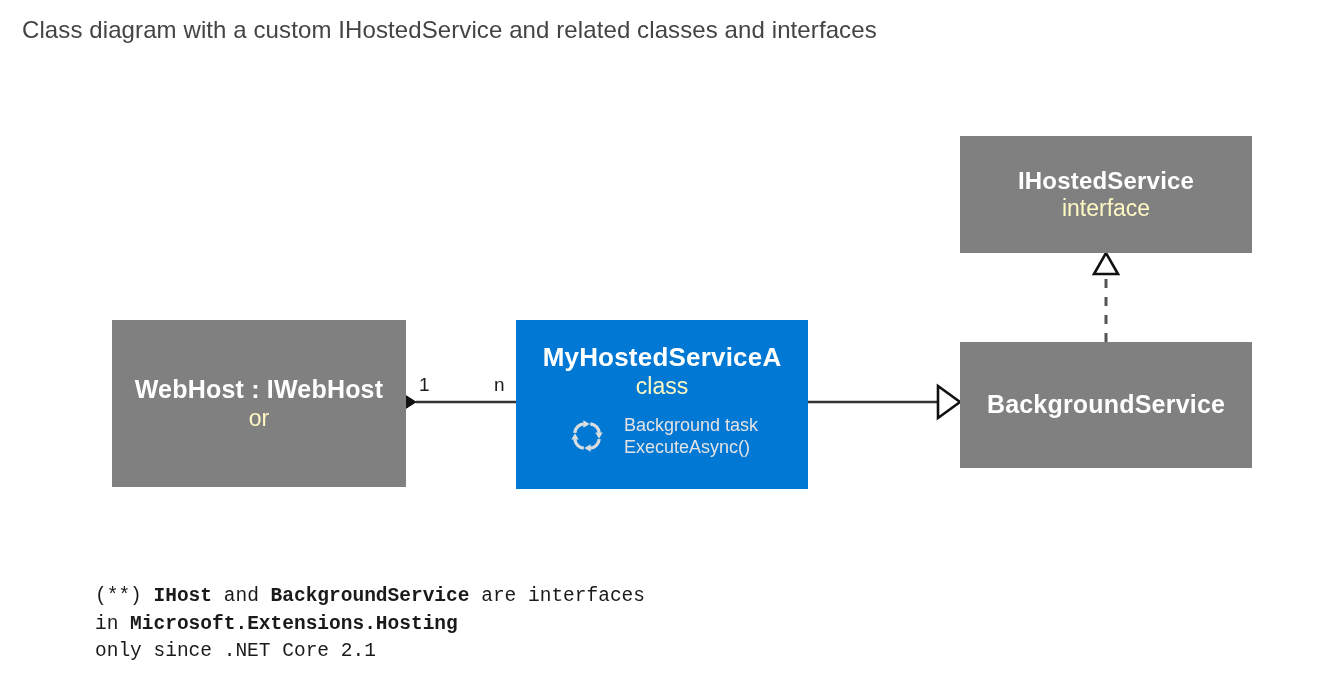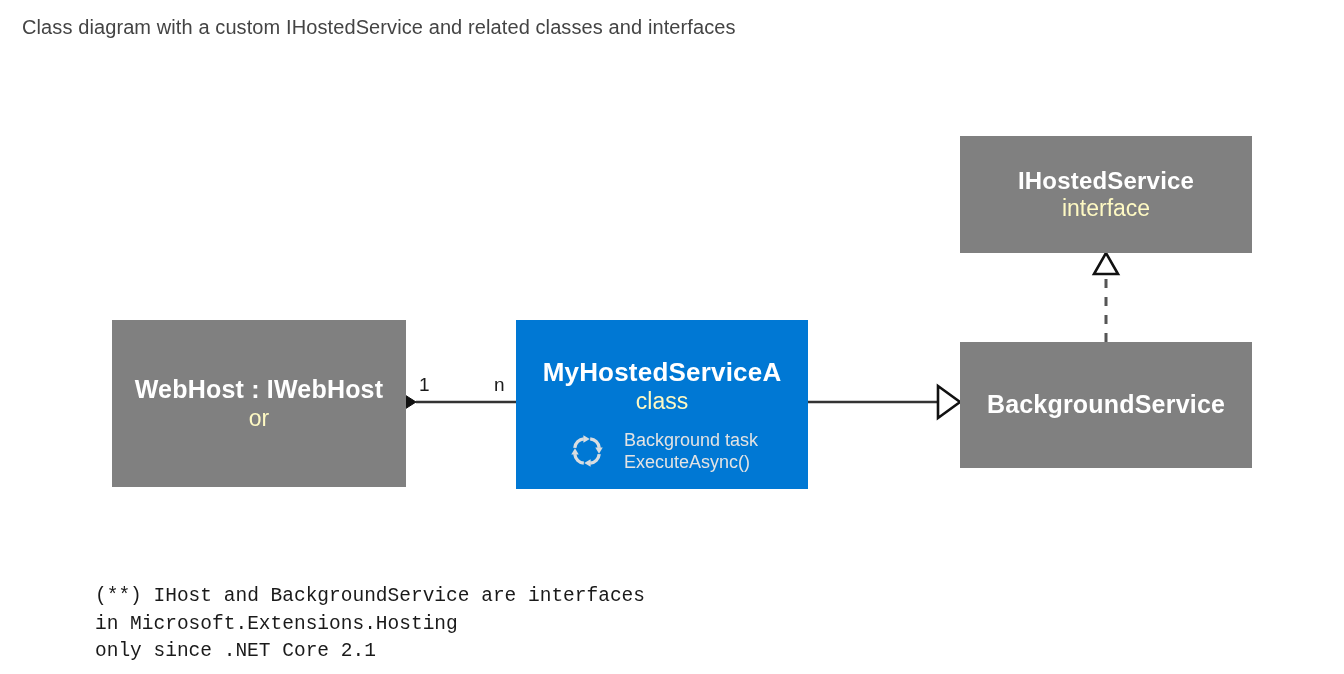--- a/index.html
+++ b/index.html
@@ -13,21 +13,21 @@
     position: relative;
     overflow: hidden;
     font-family: "Liberation Sans", sans-serif;
     -webkit-font-smoothing: antialiased;
   }
 
   #diagram-title {
     position: absolute;
     left: 22px;
     top: 16px;
-    font-size: 20px;
+    font-size: 24px;
     font-weight: 400;
     color: #444444;
     letter-spacing: 0.1px;
     white-space: nowrap;
   }
 
   .node {
     position: absolute;
     box-sizing: border-box;
     display: flex;
@@ -62,21 +62,21 @@
   }
   #node-webhost .node-title { font-size: 25px; }
 
   
   #node-myhostedservice {
     left: 516px;
     top: 320px;
     width: 292px;
     height: 169px;
     justify-content: flex-start;
-    padding-top: 37px;
+    padding-top: 22px;
   }
   #node-myhostedservice .node-title { font-size: 26px; }
 
   .task-row {
     display: flex;
     align-items: center;
     gap: 20px;
     margin-top: 14px;
     padding-left: 4px;
   }
@@ -134,21 +134,21 @@
   #footnote {
     position: absolute;
     left: 95px;
     top: 583px;
     font-family: "Liberation Mono", "DejaVu Sans Mono", monospace;
     font-size: 19.5px;
     line-height: 1.42;
     color: #1a1a1a;
     white-space: pre;
   }
-  #footnote b { font-weight: normal; }
+  #footnote b { font-weight: bold; }
 </style>
 </head>
 <body>
 
 <div id="diagram-title">Class diagram with a custom IHostedService and related classes and interfaces</div>
 
 <svg id="connectors" viewBox="0 0 1344 674" width="1344" height="674">
 
   <g>
     <line x1="416" y1="402" x2="516" y2="402" stroke="#333333" stroke-width="2.6"></line>

